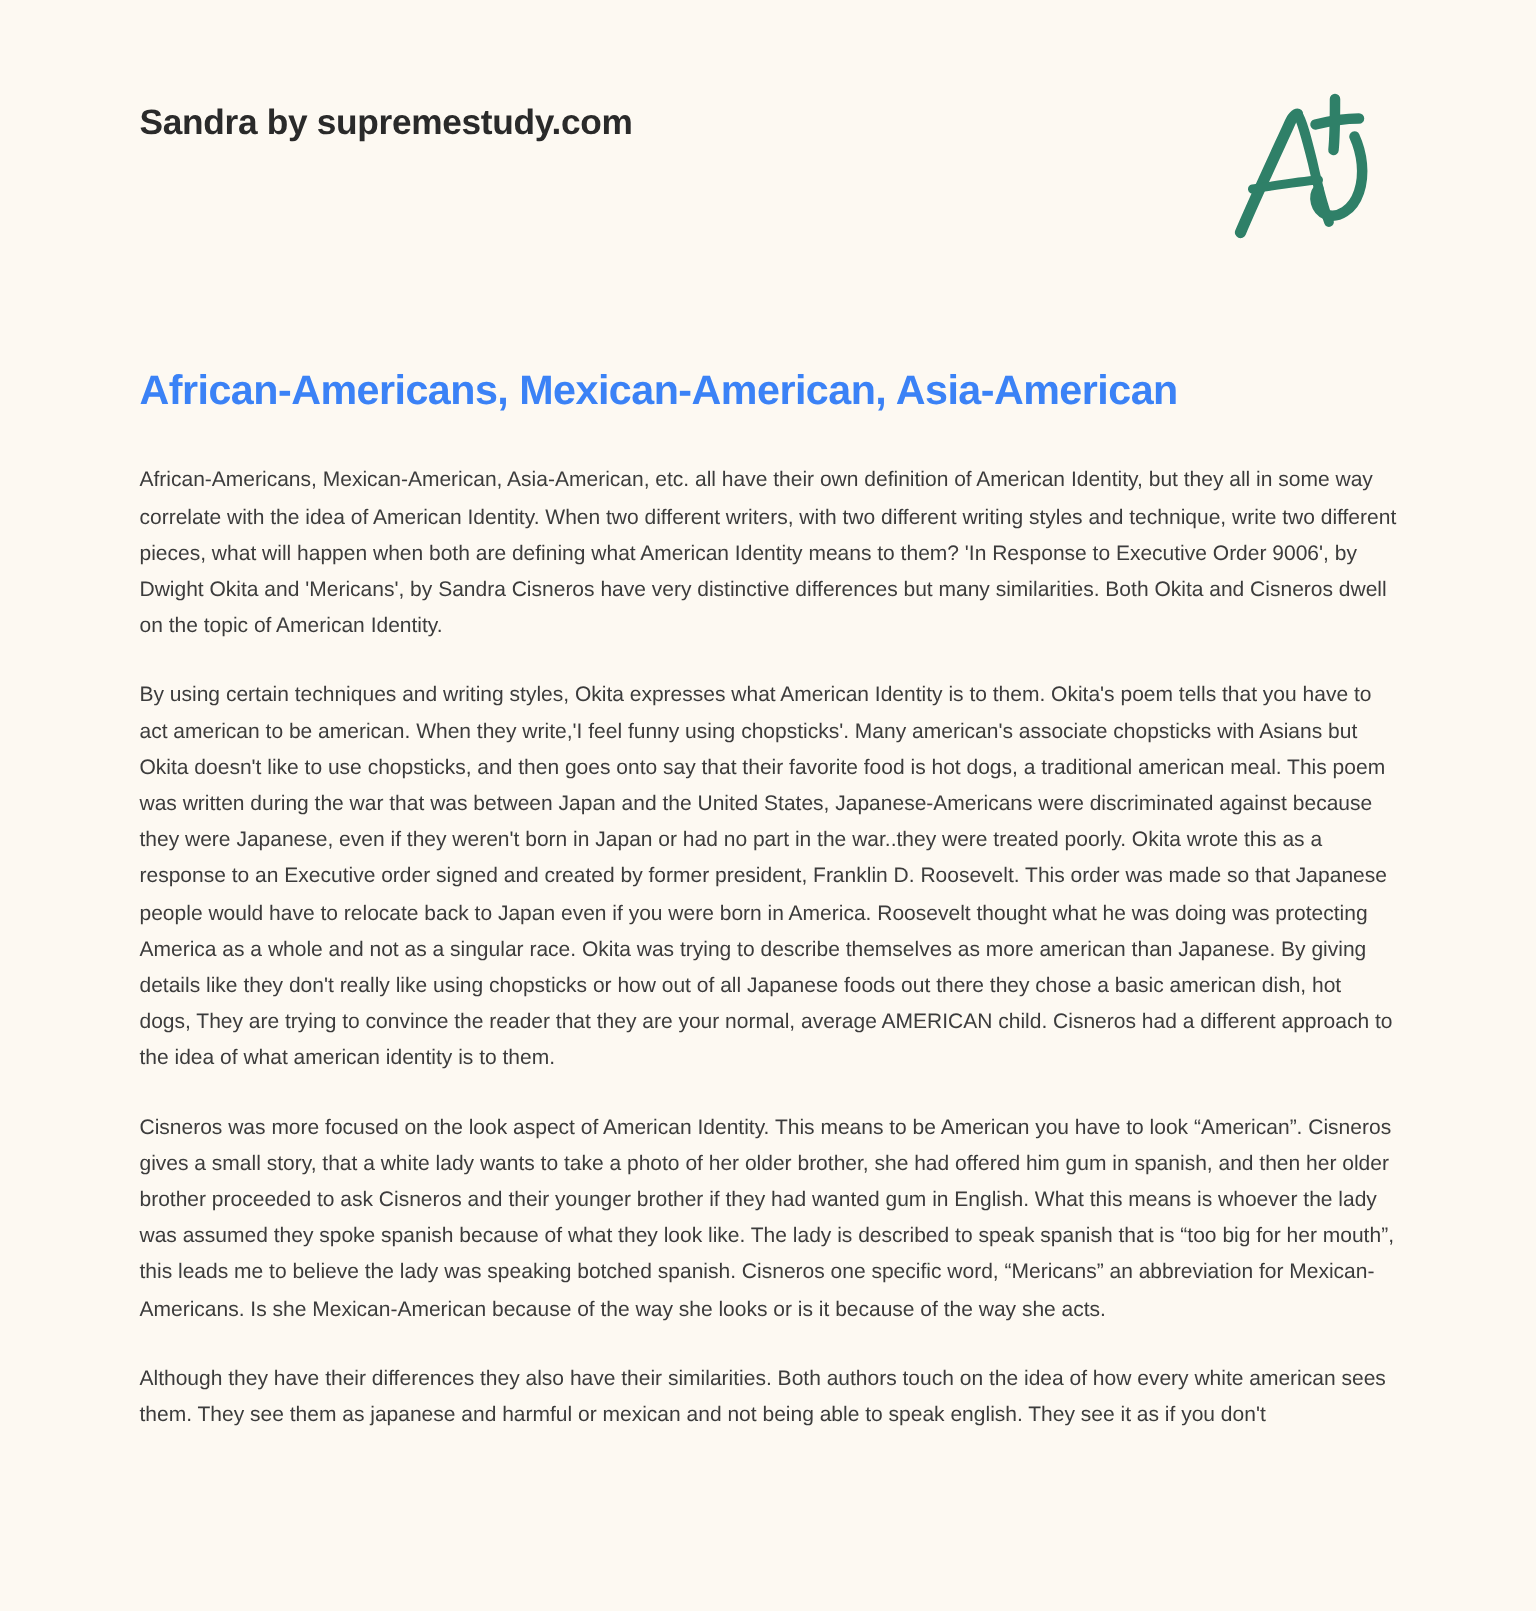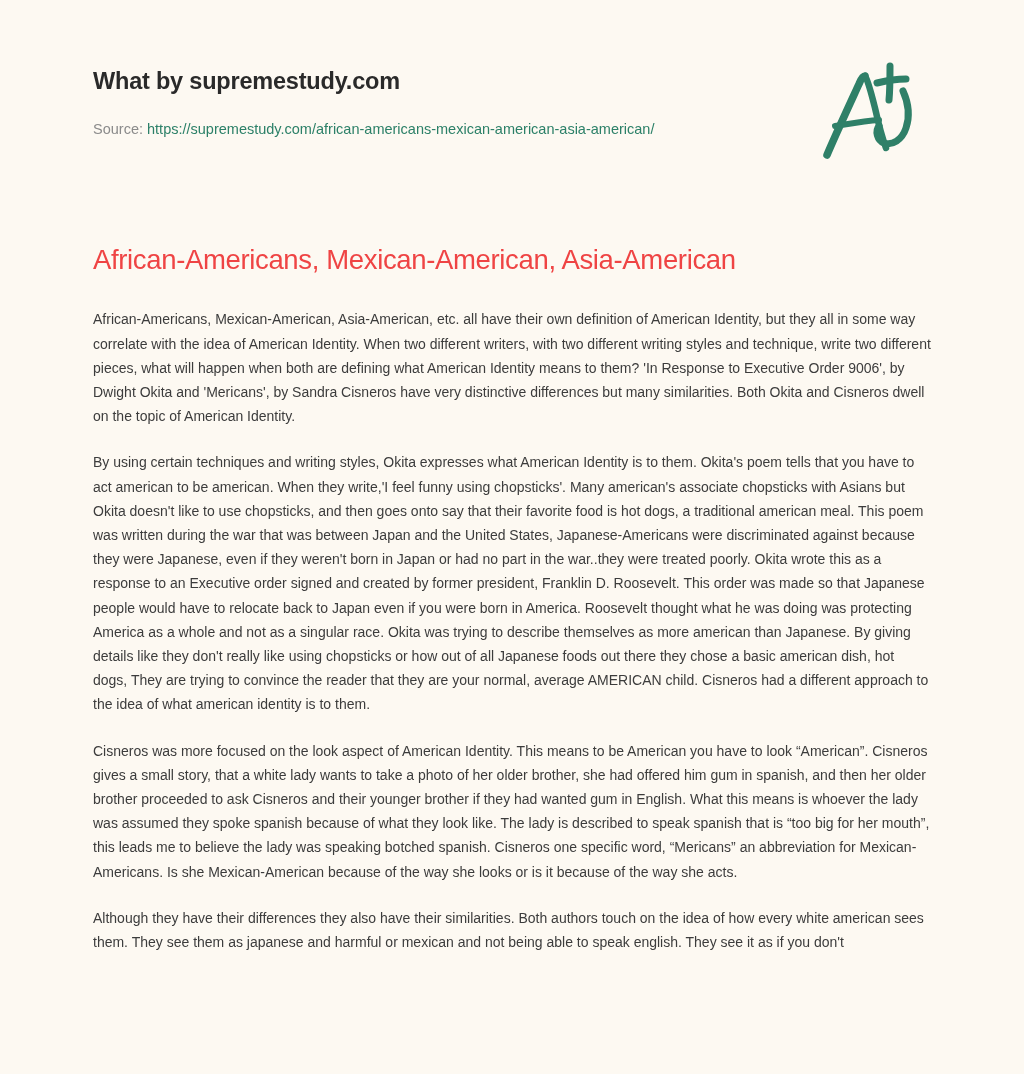--- a/index.html
+++ b/index.html
@@ -76,22 +76,22 @@
   
   .article {
     position: absolute;
     left: 93px;
     top: 243px;
     width: 840px;
   }
 
   .article-title {
     font-size: 27.5px;
-    font-weight: normal;
-    color: #ef4444;
+    font-weight: bold;
+    color: #3b82f6;
     letter-spacing: -0.35px;
     line-height: 1.25;
     margin: 0 0 30px 0;
     white-space: nowrap;
   }
 
   .article-body p {
     margin: 0 0 22px 0;
     font-size: 14px;
     line-height: 24.2px;
@@ -103,26 +103,22 @@
     margin-bottom: 0;
   }
 </style>
 </head>
 <body>
 
 <div class="page">
 
   <div class="header">
 
-    <div class="byline">What by supremestudy.com</div>
+    <div class="byline">Sandra by supremestudy.com</div>
 
-    <div class="source-line">
-      <span class="source-label">Source:</span>
-      <a class="source-url" href="#">https://supremestudy.com/african-americans-mexican-american-asia-american/</a>
-    </div>
 
     <div class="logo">
       <svg viewBox="0 0 125 115" xmlns="http://www.w3.org/2000/svg">
         <g fill="none" stroke="#2f8068" stroke-linecap="round" stroke-linejoin="round">
           <path d="M12 97 C 20 78, 33 50, 44 26 C 46 21, 48 18, 50 18" stroke-width="7.5"></path>
           <path d="M50 18 C 53 22, 56 34, 60 50 C 64 68, 68 82, 71 90" stroke-width="6.5"></path>
           <path d="M20 68 C 33 66, 50 63, 64 62" stroke-width="6"></path>
           <path d="M62 25 C 70 23, 81 21, 91 21" stroke-width="7"></path>
           <path d="M75 8 C 75 18, 75 32, 74 42" stroke-width="7"></path>
           <path d="M88 33 C 93 44, 95 58, 91 70 C 87 82, 77 88, 69 85 C 62 82, 60 73, 64 68" stroke-width="7"></path>

